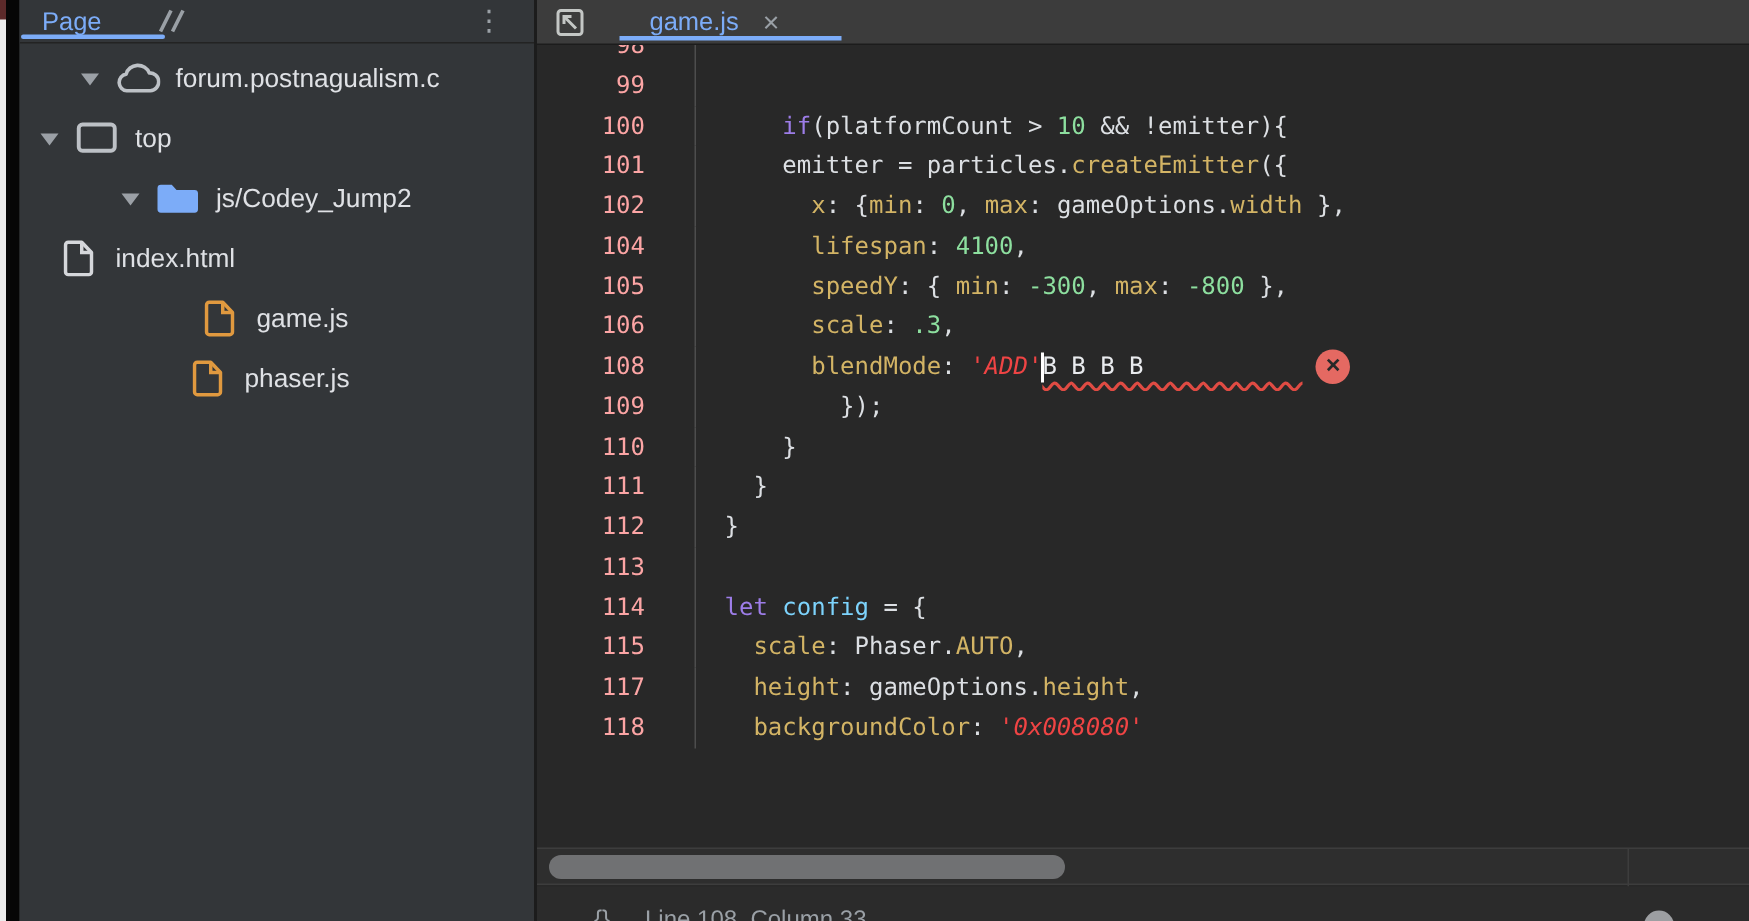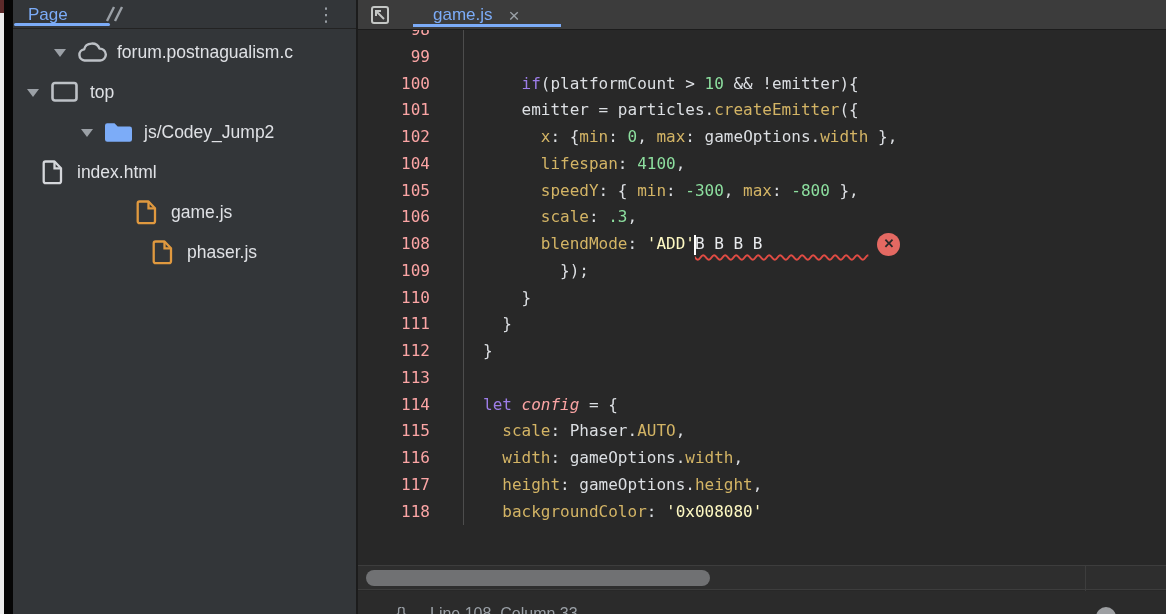--- a/index.html
+++ b/index.html
@@ -38,22 +38,22 @@
         font-family:"DejaVu Sans Mono", monospace;font-size:16px;}
   .line{display:flex;height:26.75px;line-height:26.75px;}
   .ln{width:72px;flex:none;text-align:right;color:#fca5a5;}
   .gutgap{width:34px;flex:none;border-right:1.6px solid #4d4d4d;height:100%;}
   .ct{padding-left:19px;white-space:pre;color:#dcdfe3;}
   .tok-w{color:#dcdfe3;text-align:center;}
   .tok-c{color:#8a9199;}
   .tok-k{color:#9d7de8;}
   .tok-y{color:#d3b465;}
   .tok-g{color:#8ddf9f;}
-  .tok-s{color:#fef9c3;}
-  .tok-b{color:#fca5a5;font-style:italic;}
+  .tok-s{color:#ef4444;font-style:italic;}
+  .tok-b{color:#7dd3fc;}
   .sq{text-decoration-line:underline;text-decoration-style:wavy;text-decoration-color:#e04b43;
       text-decoration-thickness:1.5px;text-underline-offset:5px;color:#e9ebee;}
   .cursor{display:inline-block;width:2px;height:20px;background:#ffffff;vertical-align:middle;margin:0 -1px;}
   .err-icon{display:inline-flex;width:23px;height:23px;border-radius:50%;background:#e46962;color:#282828;
             align-items:center;justify-content:center;font-size:13px;font-weight:bold;vertical-align:middle;
             margin-left:9px;font-family:"Liberation Sans",sans-serif;}
 
   
   #tabbar{position:absolute;left:0;top:0;width:100%;height:30px;background:#3c3c3c;border-bottom:1px solid #1c1c1c;}
   #nav-toggle{position:absolute;left:8px;top:2px;width:28px;height:26px;display:flex;align-items:center;justify-content:center;}
@@ -139,21 +139,21 @@
         <div class="trow" style="padding-left: 94px;">
           <span class="exp"></span>
           <span class="ticon">
             <svg width="24" height="26" viewBox="0 0 24 26">
               <path d="M5.5 2.5 h9 l6.5 6.8 v13 a1.8 1.8 0 0 1-1.8 1.8 H5.5 a1.8 1.8 0 0 1-1.8-1.8 V4.3 a1.8 1.8 0 0 1 1.8-1.8 z" fill="none" stroke="#e0993f" stroke-width="2.3" stroke-linejoin="round"></path>
               <polyline points="14.5,2.5 14.5,9.3 21,9.3" fill="none" stroke="#e0993f" stroke-width="2.3"></polyline>
             </svg>
           </span>
           <span>game.js</span>
         </div>
-        <div class="trow" style="padding-left: 110px;">
+        <div class="trow" style="padding-left: 86px;">
           <span class="exp"></span>
           <span class="ticon">
             <svg width="24" height="26" viewBox="0 0 24 26">
               <path d="M5.5 2.5 h9 l6.5 6.8 v13 a1.8 1.8 0 0 1-1.8 1.8 H5.5 a1.8 1.8 0 0 1-1.8-1.8 V4.3 a1.8 1.8 0 0 1 1.8-1.8 z" fill="none" stroke="#e0993f" stroke-width="2.3" stroke-linejoin="round"></path>
               <polyline points="14.5,2.5 14.5,9.3 21,9.3" fill="none" stroke="#e0993f" stroke-width="2.3"></polyline>
             </svg>
           </span>
           <span>phaser.js</span>
         </div>
       </div>
@@ -234,25 +234,20 @@
         </div>
         <div class="line">
           <span class="ln">114</span>
           <span class="gutgap"></span>
           <span class="ct"><span class="tok-k">let</span><span class="tok-w"> </span><span class="tok-b">config</span><span class="tok-w"> = {</span></span>
         </div>
         <div class="line">
           <span class="ln">115</span>
           <span class="gutgap"></span>
           <span class="ct"><span class="tok-w">  </span><span class="tok-y">scale</span><span class="tok-w">: Phaser.</span><span class="tok-y">AUTO</span><span class="tok-w">,</span></span>
-        </div>
-        <div class="line">
-          <span class="ln">116</span>
-          <span class="gutgap"></span>
-          <span class="ct"><span class="tok-w">  </span><span class="tok-y">width</span><span class="tok-w">: gameOptions.</span><span class="tok-y">width</span><span class="tok-w">,</span></span>
         </div>
         <div class="line">
           <span class="ln">117</span>
           <span class="gutgap"></span>
           <span class="ct"><span class="tok-w">  </span><span class="tok-y">height</span><span class="tok-w">: gameOptions.</span><span class="tok-y">height</span><span class="tok-w">,</span></span>
         </div>
         <div class="line">
           <span class="ln">118</span>
           <span class="gutgap"></span>
           <span class="ct"><span class="tok-w">  </span><span class="tok-y">backgroundColor</span><span class="tok-w">: </span><span class="tok-s">'0x008080'</span></span>

